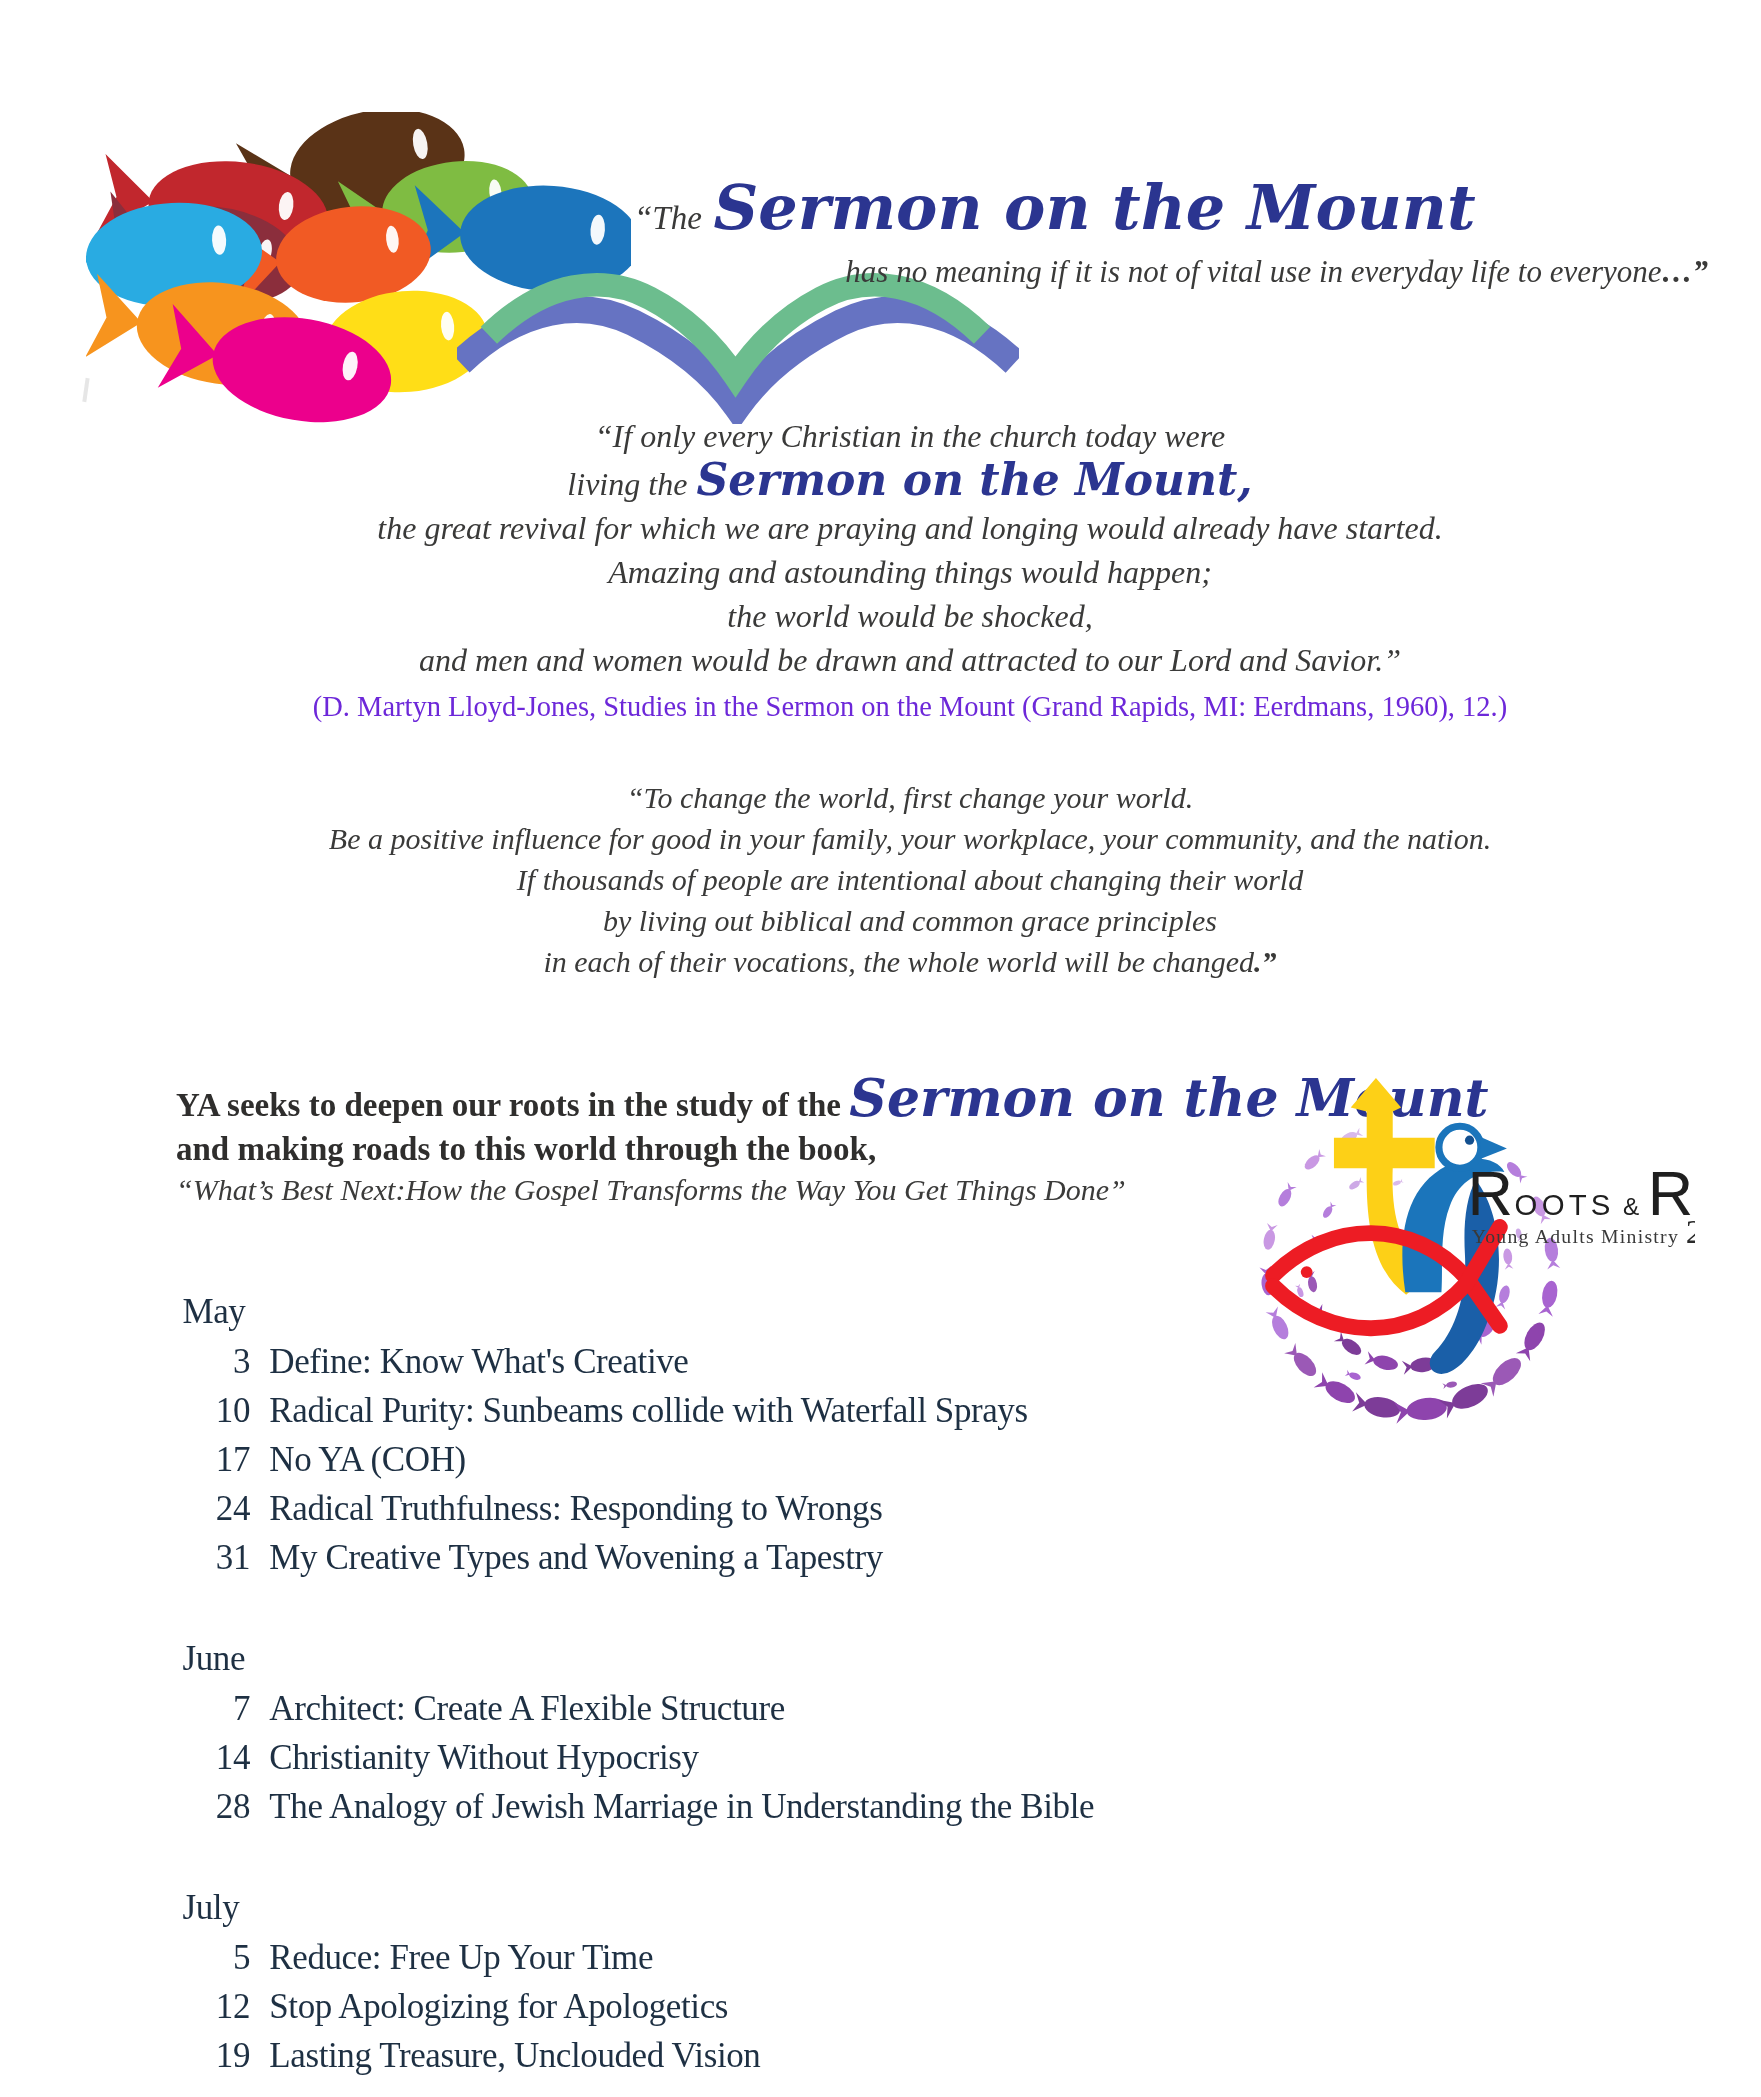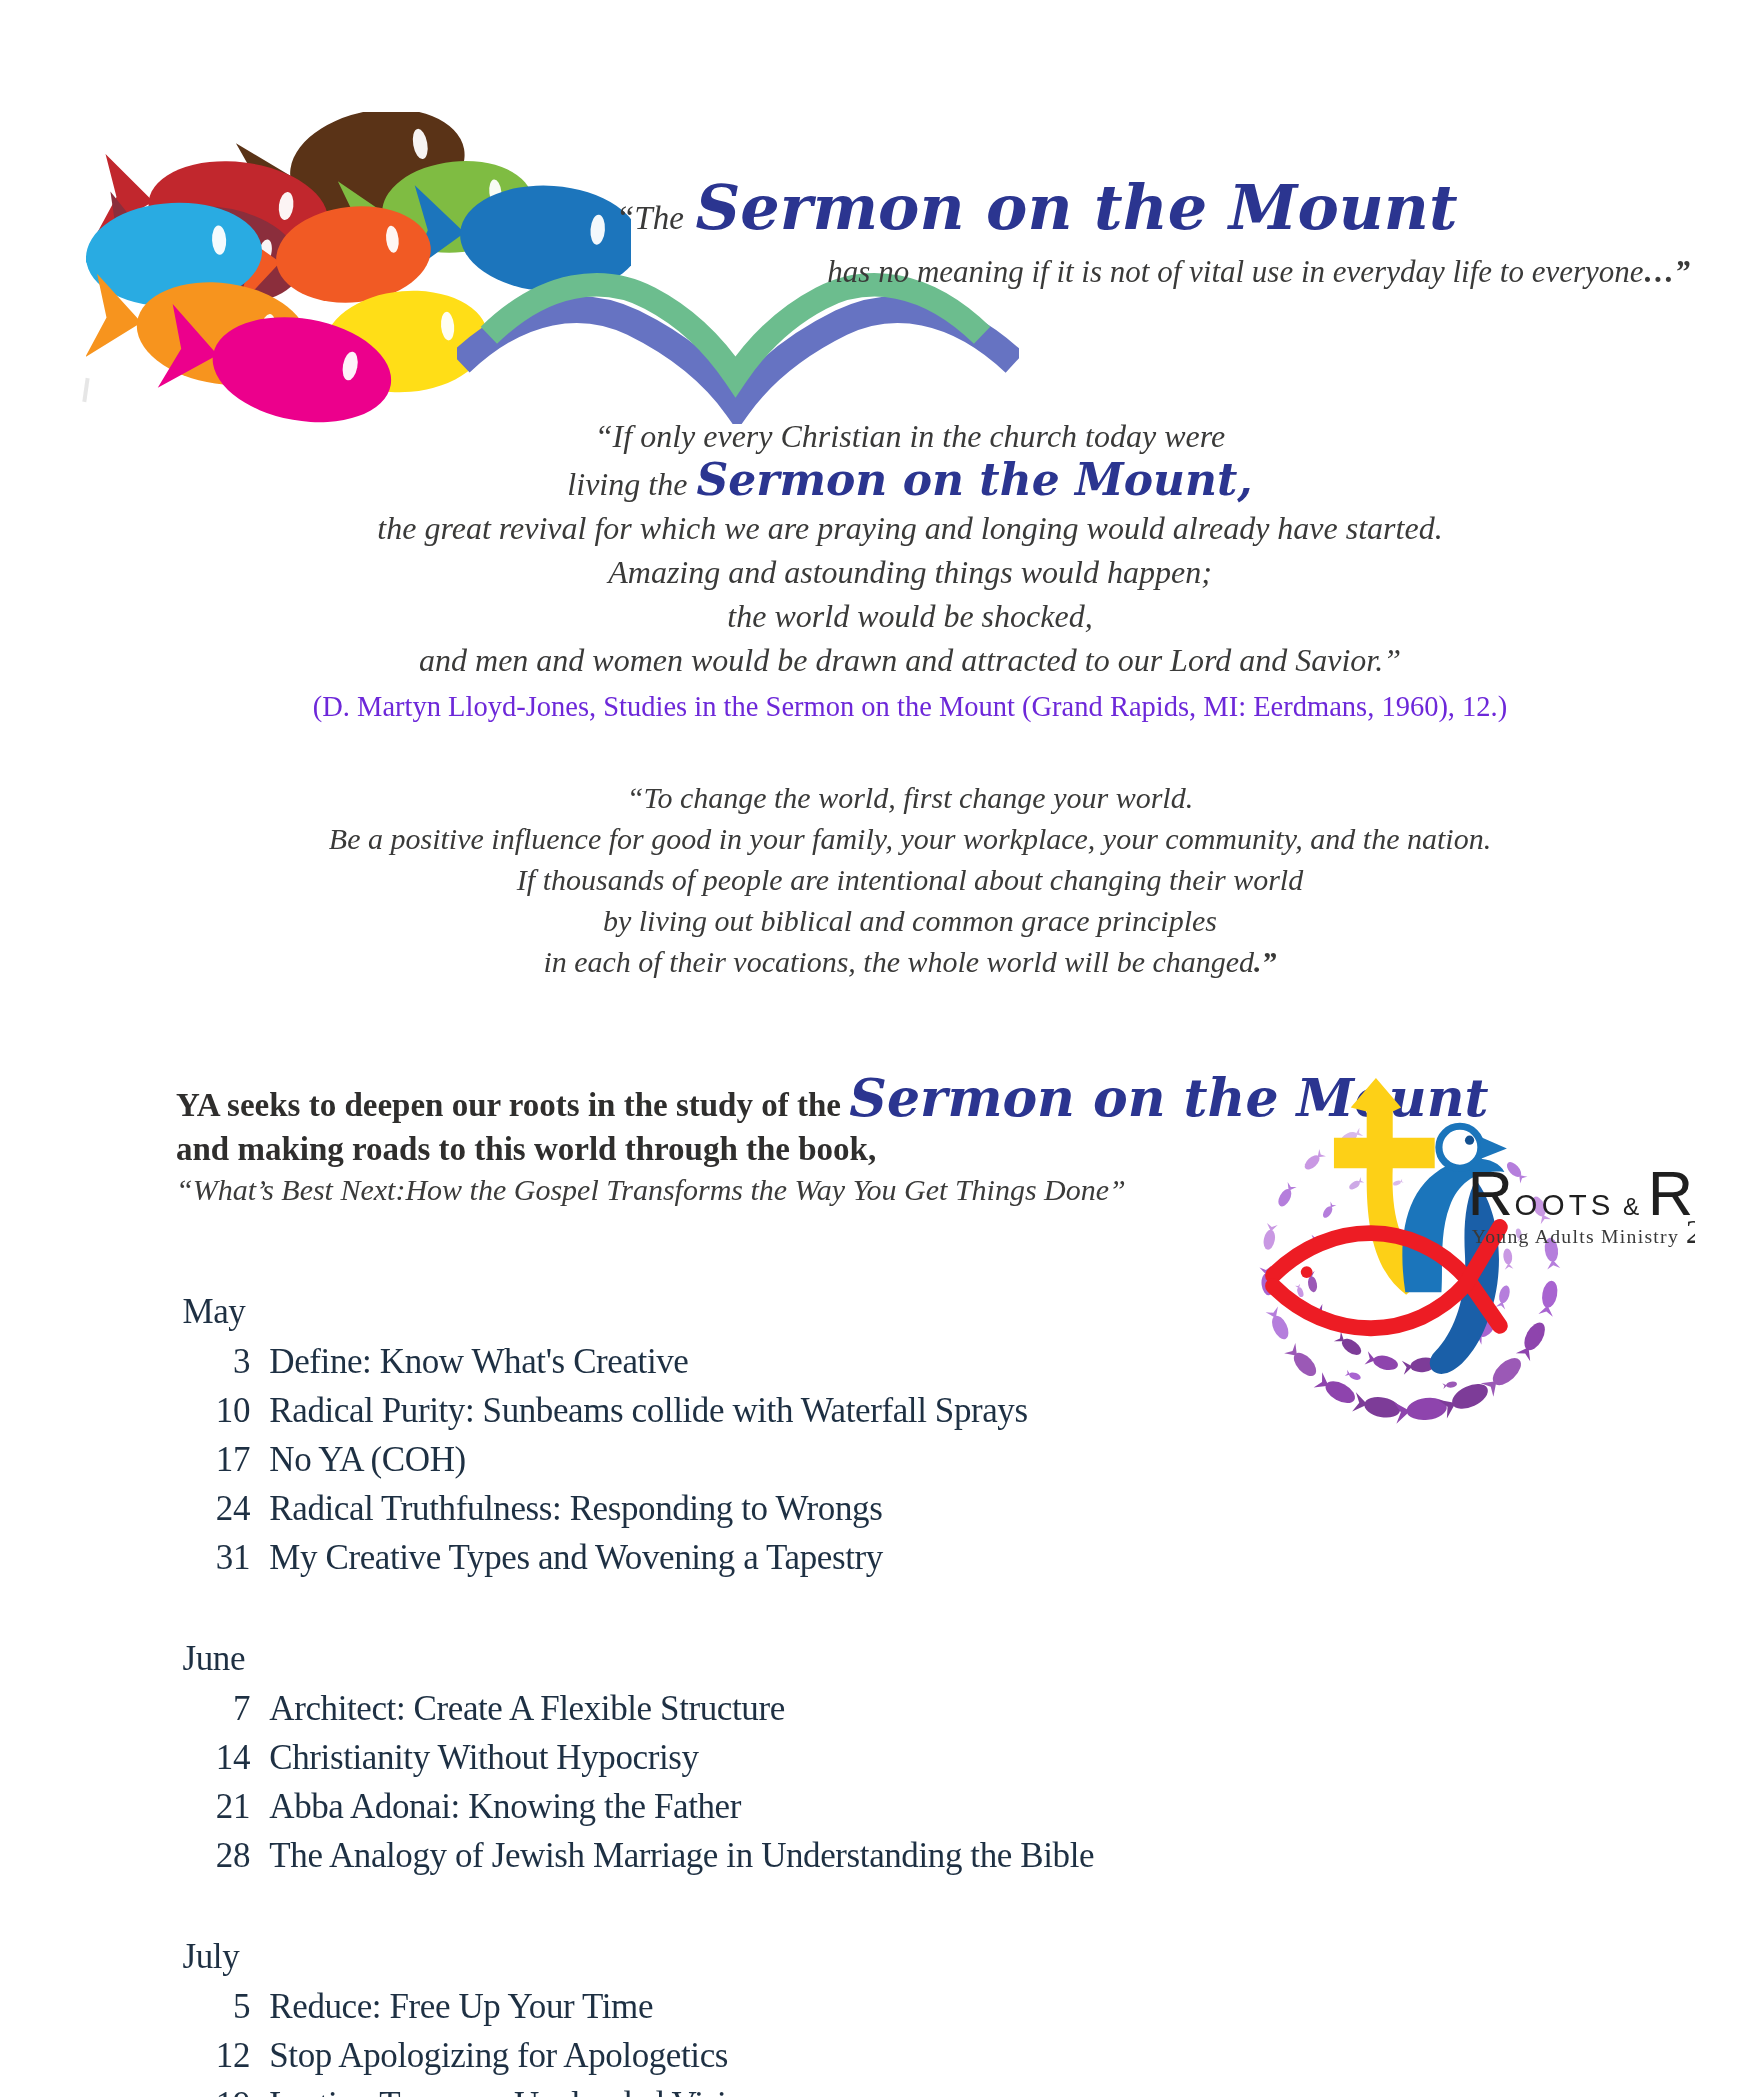--- a/index.html
+++ b/index.html
@@ -17,21 +17,21 @@
     font-family:"DejaVu Serif","Liberation Serif",serif;
     font-style:italic;
     font-weight:bold;
     color:#2b3590;
   }
   
   .fish-logo{left:86px;top:112px;width:545px;height:319px;}
   
   .book-icon{left:457px;top:272px;width:562px;height:152px;}
   
-  .top-quote{left:616px;top:176px;width:1074px;color:#3a3a39;}
+  .top-quote{left:634px;top:176px;width:1074px;color:#3a3a39;}
   .tq1{font-style:italic;font-size:33px;line-height:63px;white-space:nowrap;}
   .tq1 .script{font-size:62px;margin-left:11.7px;}
   .tq2{font-style:italic;font-size:31px;line-height:35px;margin-top:4.2px;margin-left:11px;white-space:nowrap;text-align:right;}
   .bold-end{font-weight:bold;}
   
   .centered{left:71px;width:1678px;text-align:center;color:#3a3a39;}
   .quote2{top:414px;font-style:italic;font-size:32px;line-height:44px;}
   .quote2 .script{font-size:44px;line-height:44px;margin-left:9.2px;}
   .q-line{white-space:nowrap;}
   .citation{top:690px;font-size:28.5px;line-height:34px;color:#6d28d9;}
@@ -234,24 +234,20 @@
       <div class="month-name">June</div>
       <div class="row">
         <span class="day">7</span>
         <span class="title">Architect: Create A Flexible Structure</span>
       </div>
       <div class="row">
         <span class="day">14</span>
         <span class="title">Christianity Without Hypocrisy</span>
       </div>
       <div class="row">
-        <span class="day">21</span>
-        <span class="title">Abba Adonai: Knowing the Father</span>
-      </div>
-      <div class="row">
         <span class="day">28</span>
         <span class="title">The Analogy of Jewish Marriage in Understanding the Bible</span>
       </div>
     </div>
 
     <div class="month">
       <div class="month-name">July</div>
       <div class="row">
         <span class="day">5</span>
         <span class="title">Reduce: Free Up Your Time</span>

